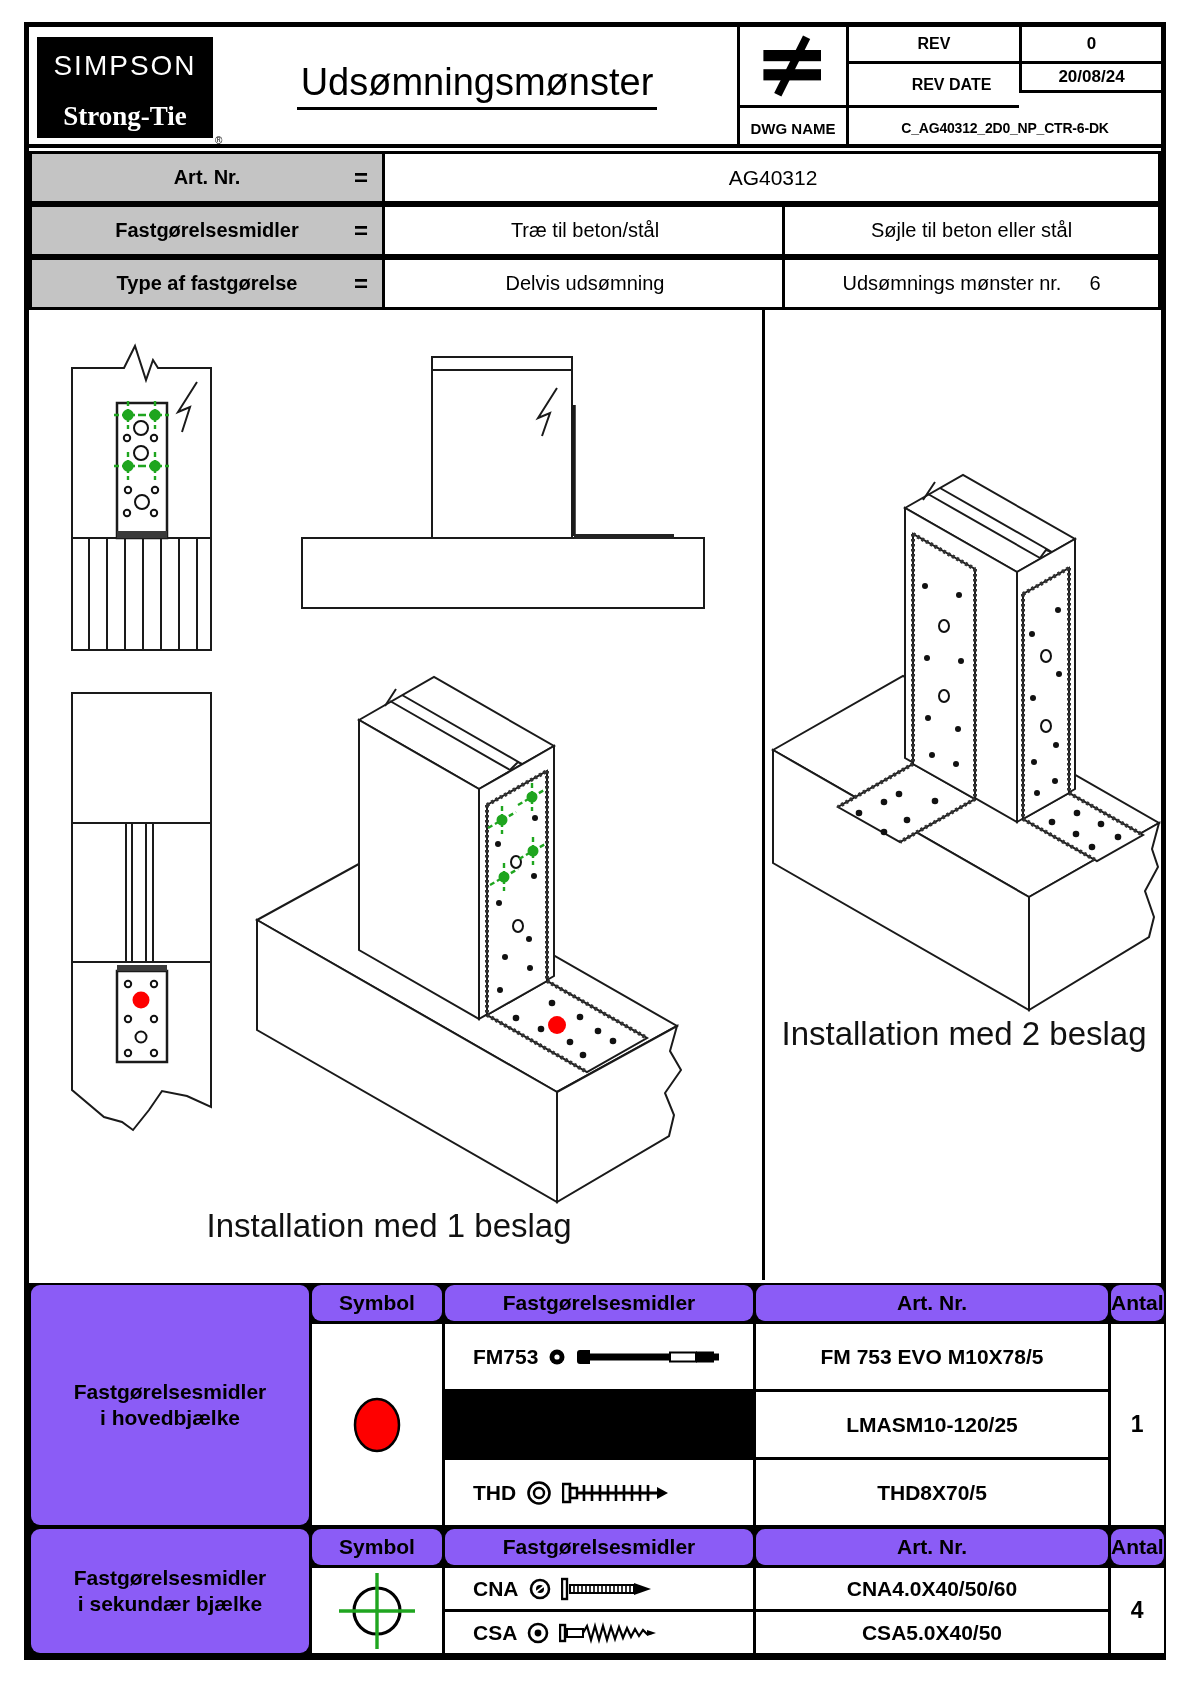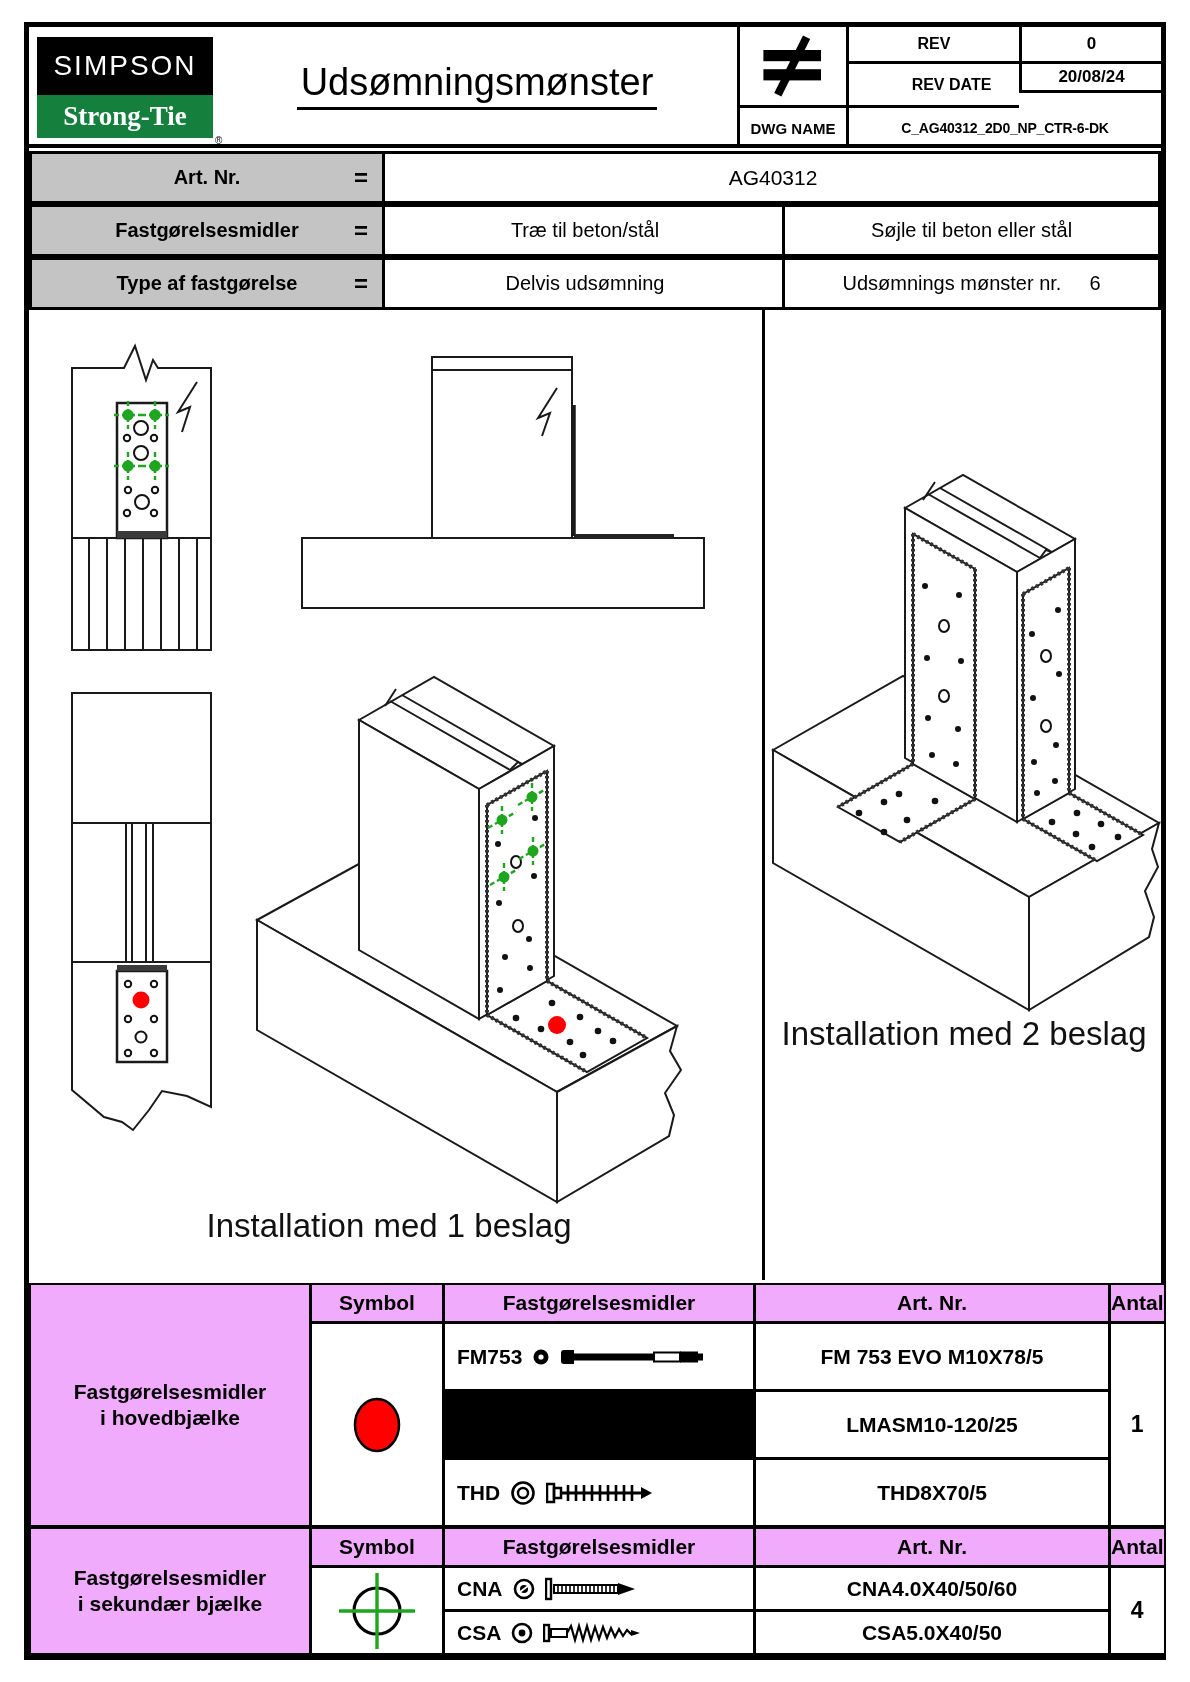--- a/index.html
+++ b/index.html
@@ -3,21 +3,21 @@
 <meta charset="utf-8">
 <style>
   html,body{margin:0;padding:0;background:#fff;}
   .page{position:relative;width:1190px;height:1682px;background:#fff;font-family:"Liberation Sans",sans-serif;color:#000;}
   .sheet{position:absolute;left:24px;top:22px;width:1142px;height:1638px;border:5px solid #000;box-sizing:border-box;background:#fff;}
   .abs{position:absolute;box-sizing:border-box;}
   .ctr{display:flex;align-items:center;justify-content:center;}
   
   .hdr{left:0;top:0;width:1132px;height:121px;border-bottom:4px solid #000;}
   .logo-black{left:8px;top:10px;width:176px;height:58px;background:#000;color:#fff;font-weight:normal;font-size:28px;letter-spacing:2px;}
-  .logo-orange{left:8px;top:68px;width:176px;height:43px;background:#15803d;color:#fff;font-family:"Liberation Serif",serif;font-weight:bold;font-size:27px;}
+  .logo-orange{left:8px;top:68px;width:176px;height:43px;background:#000000;color:#fff;font-family:"Liberation Serif",serif;font-weight:bold;font-size:27px;}
   .logo-reg{left:186px;top:108px;font-size:10px;}
   .title-wrap{left:192px;top:14px;width:512px;height:88px;}
   .title-wrap span{font-size:38px;font-weight:500;border-bottom:3px solid #000;padding:0 4px 3px 4px;white-space:nowrap;}
   .neq-box{left:708px;top:0;width:112px;height:81px;border-left:3px solid #000;border-right:3px solid #000;border-bottom:3px solid #000;}
   .dwg-label{left:708px;top:81px;width:112px;height:40px;border-left:3px solid #000;border-right:3px solid #000;font-size:15px;font-weight:600;}
   .rev-label{left:820px;top:0;width:170px;height:37px;border-bottom:3px solid #000;font-size:16px;font-weight:600;}
   .rev-val{left:990px;top:0;width:142px;height:37px;border-left:3px solid #000;border-bottom:3px solid #000;font-size:17px;font-weight:600;}
   .revdate-label{left:820px;top:37px;width:170px;height:44px;border-bottom:3px solid #000;font-size:16px;font-weight:600;padding-left:35px;}
   .revdate-val{left:990px;top:37px;width:142px;height:29px;border-left:3px solid #000;border-bottom:3px solid #000;font-size:17px;font-weight:600;}
   .dwg-val{left:820px;top:81px;width:312px;height:40px;font-size:14px;font-weight:600;letter-spacing:-0.2px;}
@@ -33,28 +33,28 @@
   
   .draw-divider{left:733px;top:283px;width:3px;height:970px;background:#000;}
   .caption{font-size:33px;color:#111;white-space:nowrap;}
   .cap1{left:130px;top:1180px;width:460px;text-align:center;}
   .cap2{left:742px;top:988px;width:386px;text-align:center;}
   
   .ftable{left:0;width:1132px;display:grid;grid-template-columns:278px 130px 308px 352px 1fr;gap:3px;background:#000;border:2px solid #000;}
   .ftA{top:1256px;height:244px;grid-template-rows:36px 1fr 1fr 1fr;}
   .ftB{top:1500px;height:128px;grid-template-rows:36px 1fr 1fr;}
   .cell{background:#fff;display:flex;align-items:center;justify-content:center;}
-  .gray{background:#f0abfc;}
+  .gray{background:#8b5cf6;border-radius:9px;}
   .ghead{font-weight:bold;font-size:21px;}
   .glabel{flex-direction:column;font-weight:bold;font-size:21px;line-height:1.25;}
   .rowspan3{grid-row:2/5;}
   .rowspan2{grid-row:2/4;}
   .labelspanA{grid-row:1/5;}
   .labelspanB{grid-row:1/4;}
-  .fcell{justify-content:flex-start;padding-left:12px;gap:9px;}
+  .fcell{justify-content:flex-start;padding-left:28px;gap:9px;}
   .fcode{font-weight:bold;font-size:21px;}
   .artcell{font-weight:bold;font-size:21px;}
   .antalcell{font-weight:bold;font-size:23px;}
   svg{display:block;}
 </style>
 </head>
 <body>
 
 <div class="page">
 <div class="sheet">

